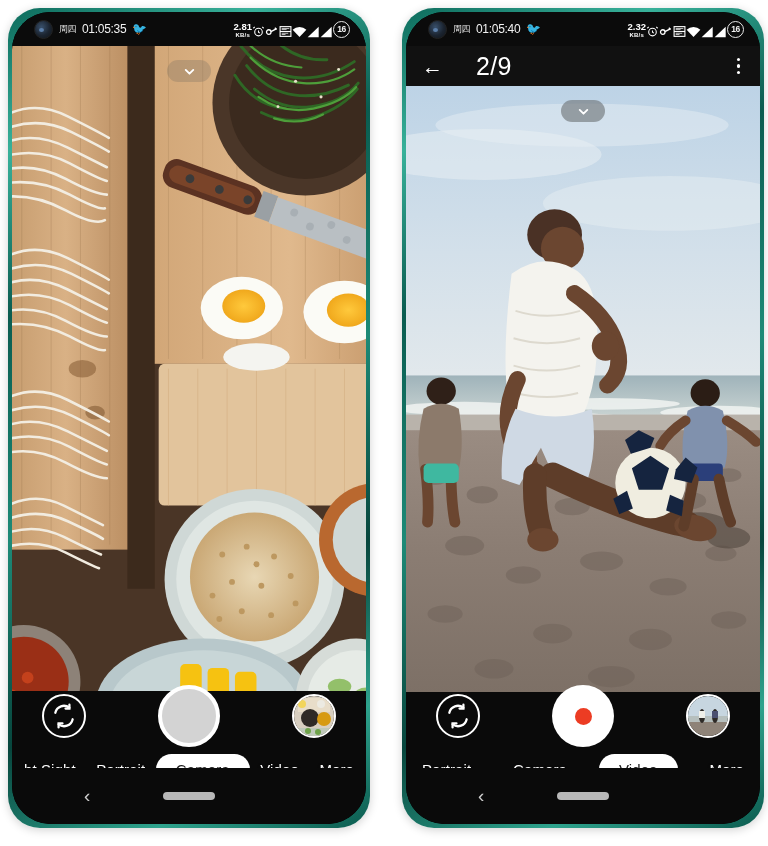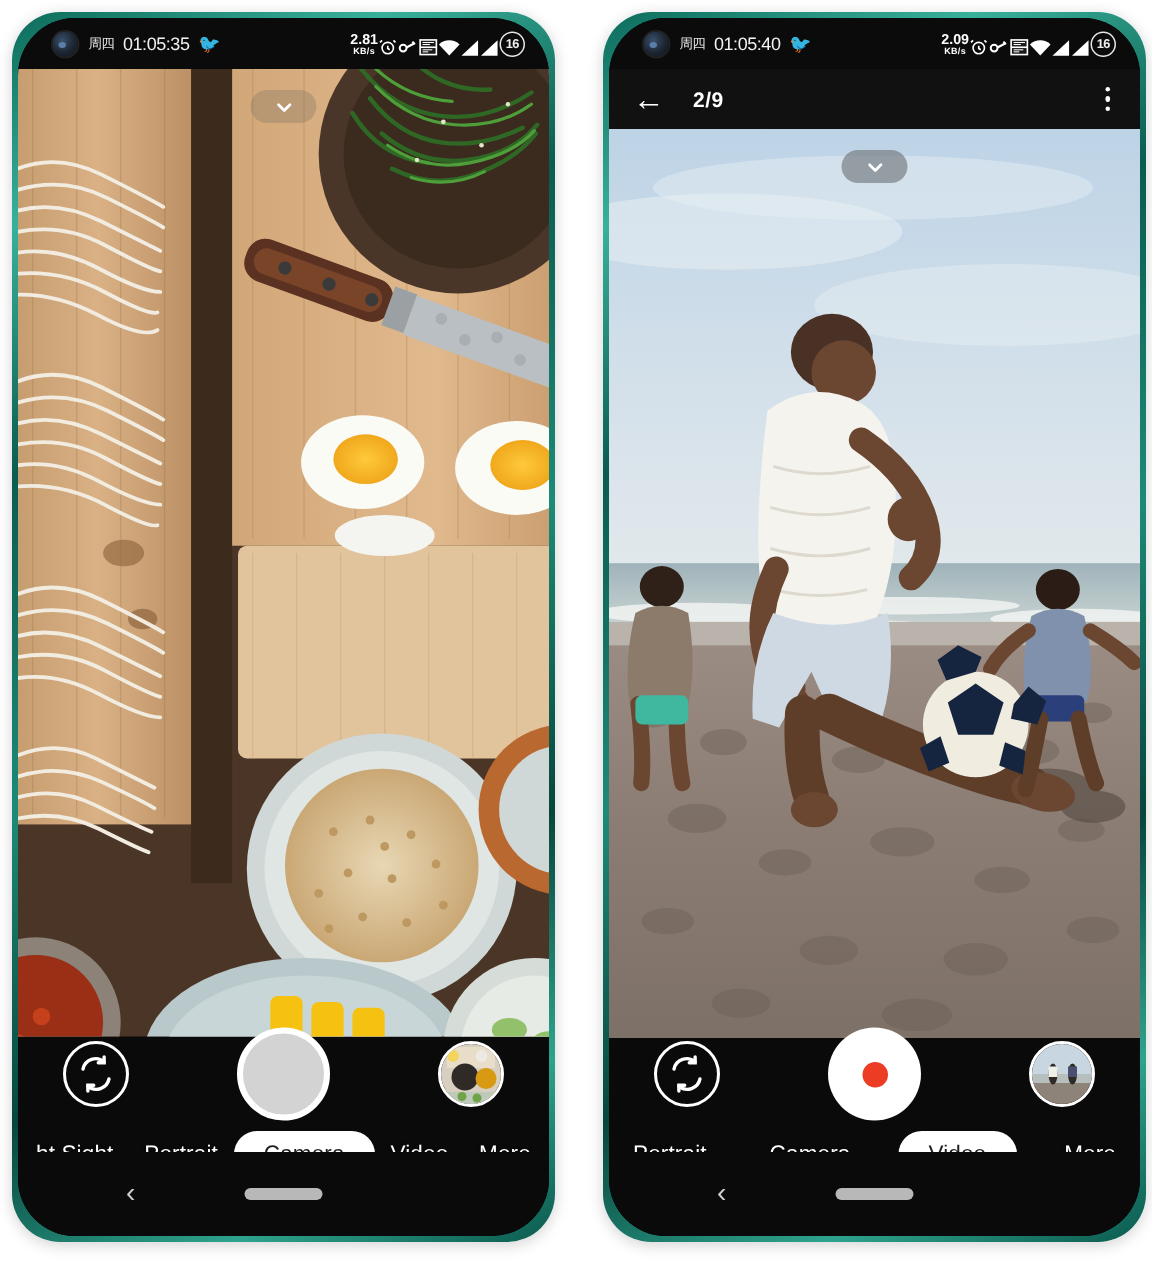--- a/index.html
+++ b/index.html
@@ -76,21 +76,21 @@
     font-size: 8.5px; color: #f0f0f0; letter-spacing: -.4px; font-weight: bold;
   }
 
   
   .gal-header {
     position: relative; height: 40px; background: #111;
     display: flex; align-items: center; padding: 0 16px;
     z-index: 30;
   }
   .gal-back { width: 34px; color: #fff; font-size: 21px; line-height: 1; }
-  .gal-title { color: #fff; font-size: 14px; font-weight: bold; letter-spacing: .3px; margin-left: 6px; }
+  .gal-title { color: #fff; font-size: 25px; font-weight: normal; letter-spacing: .3px; margin-left: 20px; }
   .gal-spacer { flex: 1; }
   .kebab { display: flex; flex-direction: column; gap: 3px; padding: 4px; }
   .kebab i { width: 3.5px; height: 3.5px; border-radius: 50%; background: #fff; display: block; }
   .vf-photo { position: absolute; inset: 0; }
 
   
   .chev-pill {
     position: absolute; left: 50%; transform: translateX(-50%);
     top: 14px;
     width: 44px; height: 22px; border-radius: 12px;
@@ -466,21 +466,21 @@
           <div class="statusbar">
             <div class="sb-left">
               <div class="punchhole"></div>
               <span class="sb-weekday">周四</span>
               <span class="sb-time">01:05:40</span>
               <span class="sb-emoji">🐦</span>
             </div>
             <div class="sb-spacer"></div>
             <div class="sb-right">
               <span class="sb-speed">
-                <span class="v">2.09</span>
+                <span class="v">2.32</span>
                 <span class="u">KB/s</span>
               </span>
               <span class="ico">
                 <svg width="13" height="13" viewBox="0 0 24 24" fill="none" stroke="#fff" stroke-width="2">
                   <circle cx="12" cy="13" r="7"></circle>
                     <path d="M12 10v3.5l2.5 1.5"></path>
                   <path d="M5 3.5 2.5 6M19 3.5 21.5 6"></path>
                 </svg>
               </span>
               <span class="ico">

